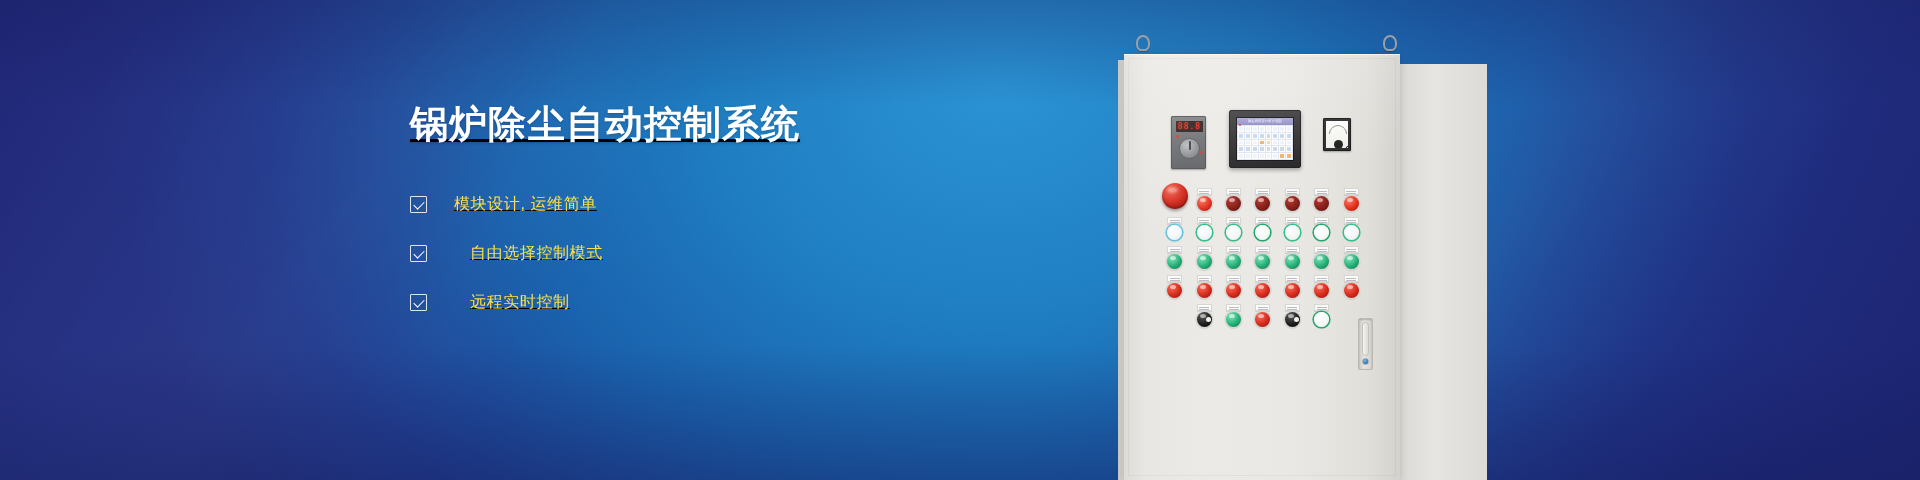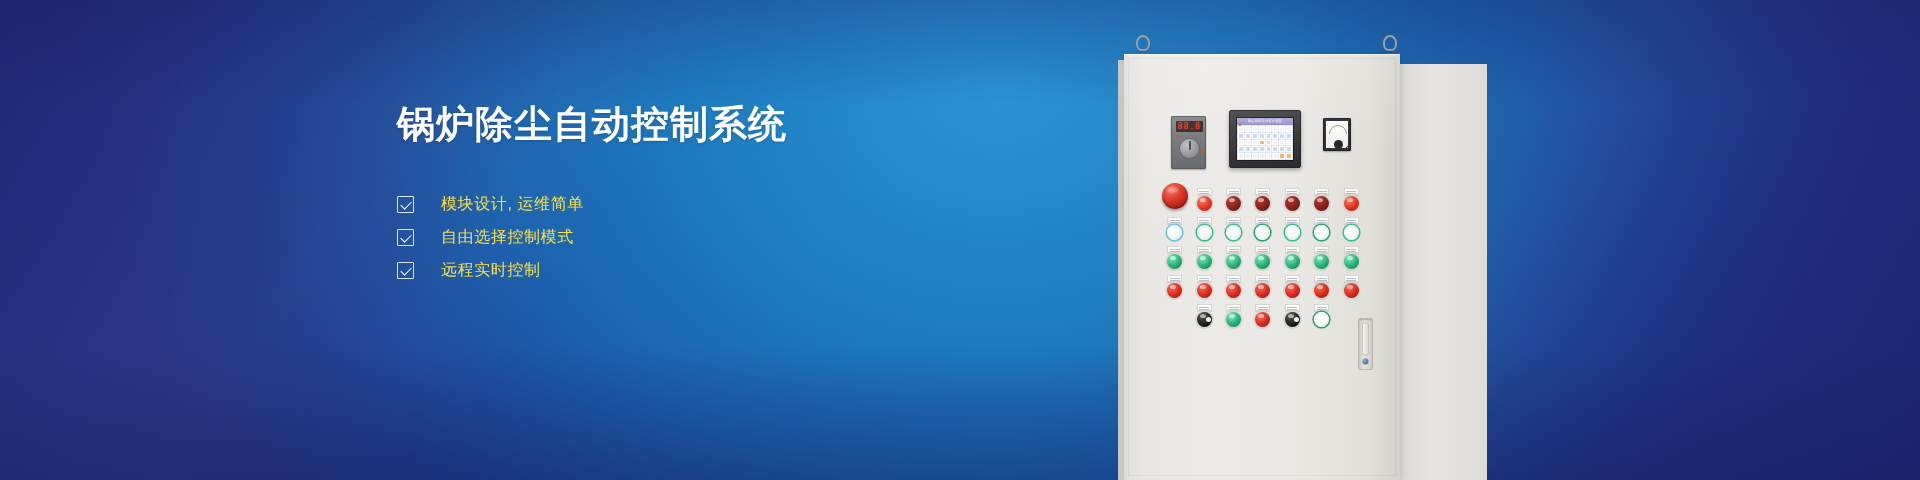--- a/index.html
+++ b/index.html
@@ -47,40 +47,41 @@
   }
   .bg-vignette {
     position:absolute; inset:0;
     background:
       linear-gradient(to bottom, rgba(22,30,96,0.30) 0%, rgba(0,0,0,0) 22%, rgba(0,0,0,0) 72%, rgba(20,28,92,0.38) 100%);
   }
 
   
   .copy {
     position:absolute;
-    left:397px; top:104px;
+    left:410px; top:104px;
     width:560px;
+    text-decoration:underline;
   }
   .headline {
     font-size:38px;
     line-height:1.1;
     color:#ffffff;
     font-weight:700;
     letter-spacing:1px;
     text-shadow:0 1px 3px rgba(0,0,0,0.18);
     white-space:nowrap;
   }
   .features { margin-top:42px; }
   .feature {
     display:flex;
     align-items:center;
     height:33px;
     margin-bottom:0px;
   }
-  .feature + .feature { margin-top:0; }
+  .feature + .feature { margin-top:16px;gap:16px; }
   .check-box {
     width:17px; height:17px;
     border:1px solid rgba(255,255,255,0.85);
     border-radius:1px;
     position:relative;
     flex:0 0 auto;
     margin-right:27px;
   }
   .check-box::after {
     content:"";

